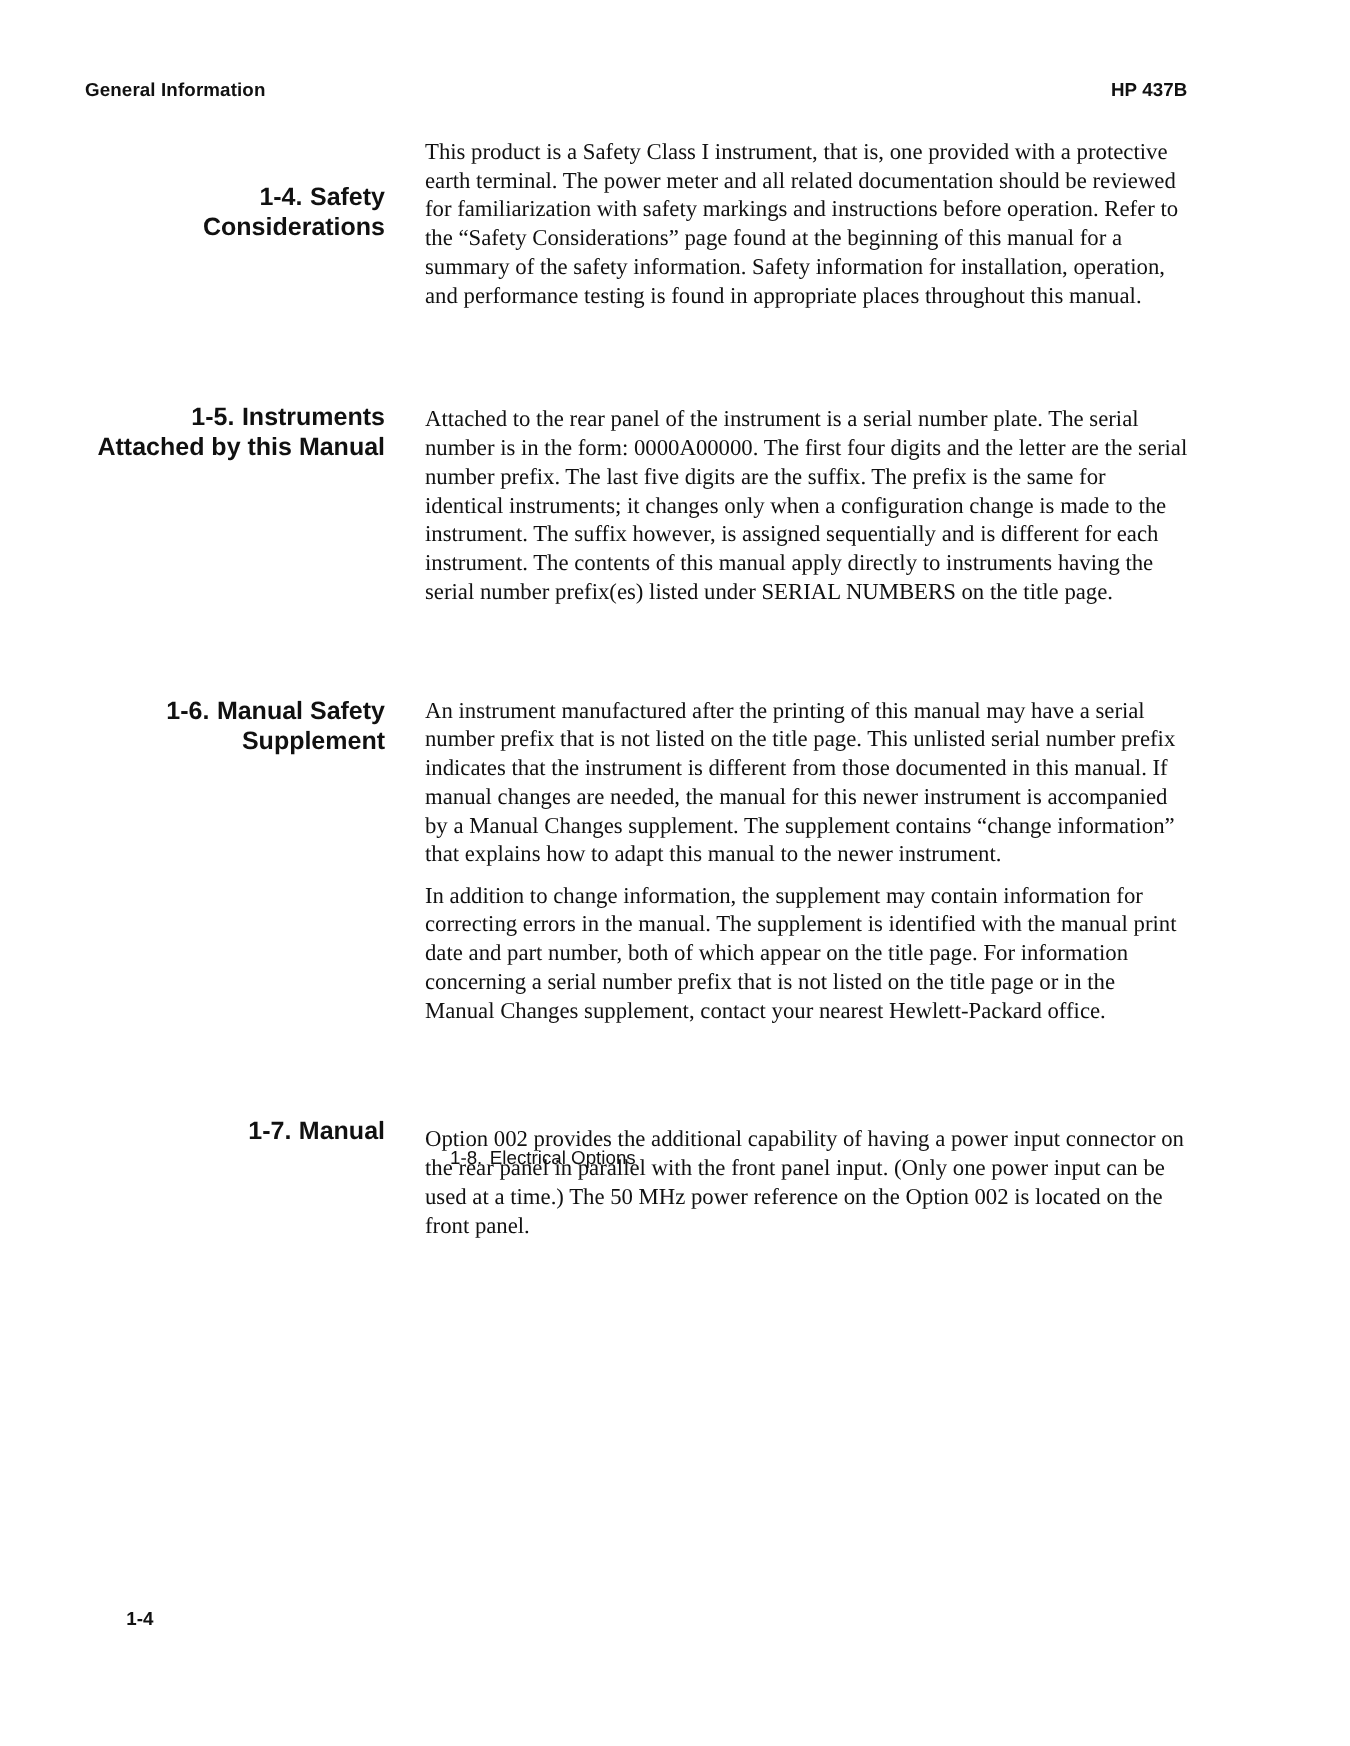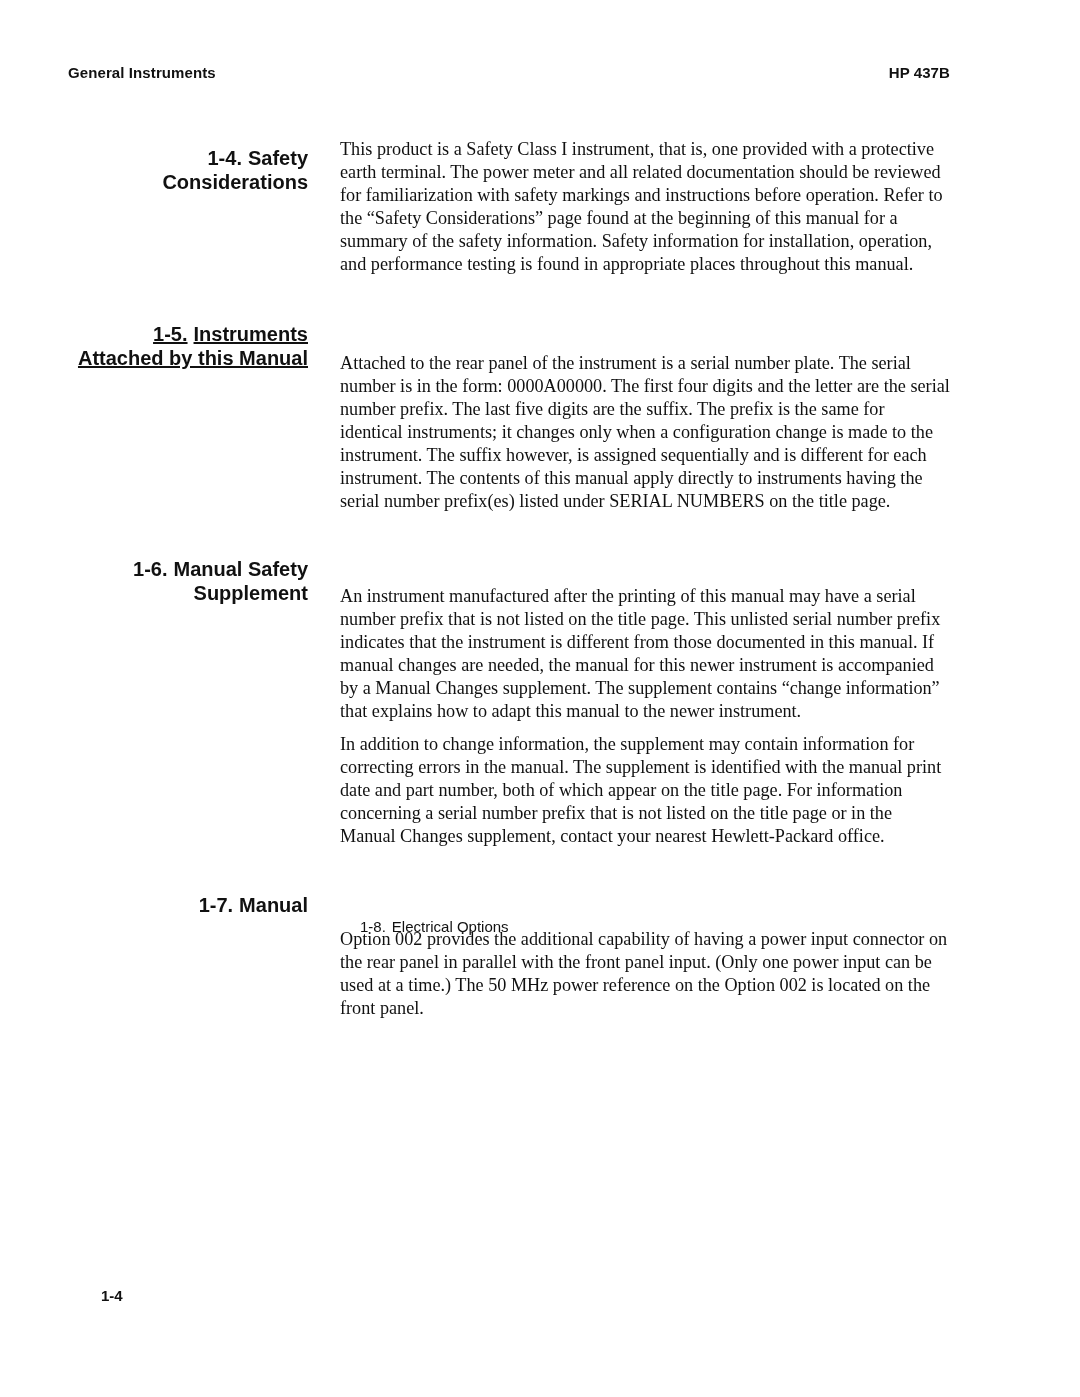--- a/index.html
+++ b/index.html
@@ -1,41 +1,41 @@
 <!DOCTYPE html>
 <html><head>
   <meta charset="utf-8">
   <style>
     html, body { margin: 0; padding: 0; background: #ffffff; }
     body { width: 1080px; height: 1397px; position: relative; overflow: hidden; color: #111111; }
     .running-head { position: absolute; top: 64px; font-family: "Liberation Sans", sans-serif; font-weight: bold; font-size: 15px; letter-spacing: 0.1px; }
     .rh-left { left: 68px; }
     .rh-right { right: 130px; }
     .sec-head { position: absolute; right: 772px; text-align: right; font-family: "Liberation Sans", sans-serif; font-weight: bold; font-size: 20px; line-height: 24px; }
-    .body-text { position: absolute; left: 340px; width: 610px; font-family: "Liberation Serif", serif; font-size: 18.2px; line-height: 23px; margin-top: 28px; }
+    .body-text { position: absolute; left: 340px; width: 610px; font-family: "Liberation Serif", serif; font-size: 18.2px; line-height: 23px; }
     .body-text p { margin: 0; }
     .sub-head { position: absolute; left: 360px; font-family: "Liberation Sans", sans-serif; font-weight: normal; font-size: 15px; }
     .folio { position: absolute; left: 68px; top: 1287px; font-family: "Liberation Sans", sans-serif; font-weight: bold; font-size: 15px; margin-left: 33px; }
     .sec-num { margin-right: 6px; }
   </style>
 </head>
 <body>
 
-<div class="running-head rh-left">General Instruments</div>
+<div class="running-head rh-left">General Information</div>
 <div class="running-head rh-right">HP 437B</div>
 
 <div class="sec-head" style="top:110px;margin-top:36px;">
   <div><span class="sec-num">1-4.</span><span>Safety</span></div>
   <div>Considerations</div>
 </div>
 <div class="body-text" style="top:110px;">
   <p>This product is a Safety Class I instrument, that is, one provided with a protective earth terminal. The power meter and all related documentation should be reviewed for familiarization with safety markings and instructions before operation. Refer to the “Safety Considerations” page found at the beginning of this manual for a summary of the safety information. Safety information for installation, operation, and performance testing is found in appropriate places throughout this manual.</p>
 </div>
 
-<div class="sec-head" style="top:322px;text-decoration:underline;">
+<div class="sec-head" style="top:322px;">
   <div><span class="sec-num">1-5.</span><span>Instruments</span></div>
   <div>Attached by this Manual</div>
 </div>
 <div class="body-text" style="top:324px;">
   <p>Attached to the rear panel of the instrument is a serial number plate. The serial number is in the form: 0000A00000. The first four digits and the letter are the serial number prefix. The last five digits are the suffix. The prefix is the same for identical instruments; it changes only when a configuration change is made to the instrument. The suffix however, is assigned sequentially and is different for each instrument. The contents of this manual apply directly to instruments having the serial number prefix(es) listed under SERIAL NUMBERS on the title page.</p>
 </div>
 
 <div class="sec-head" style="top:557px;">
   <div><span class="sec-num">1-6.</span><span>Manual Safety</span></div>
   <div>Supplement</div>

